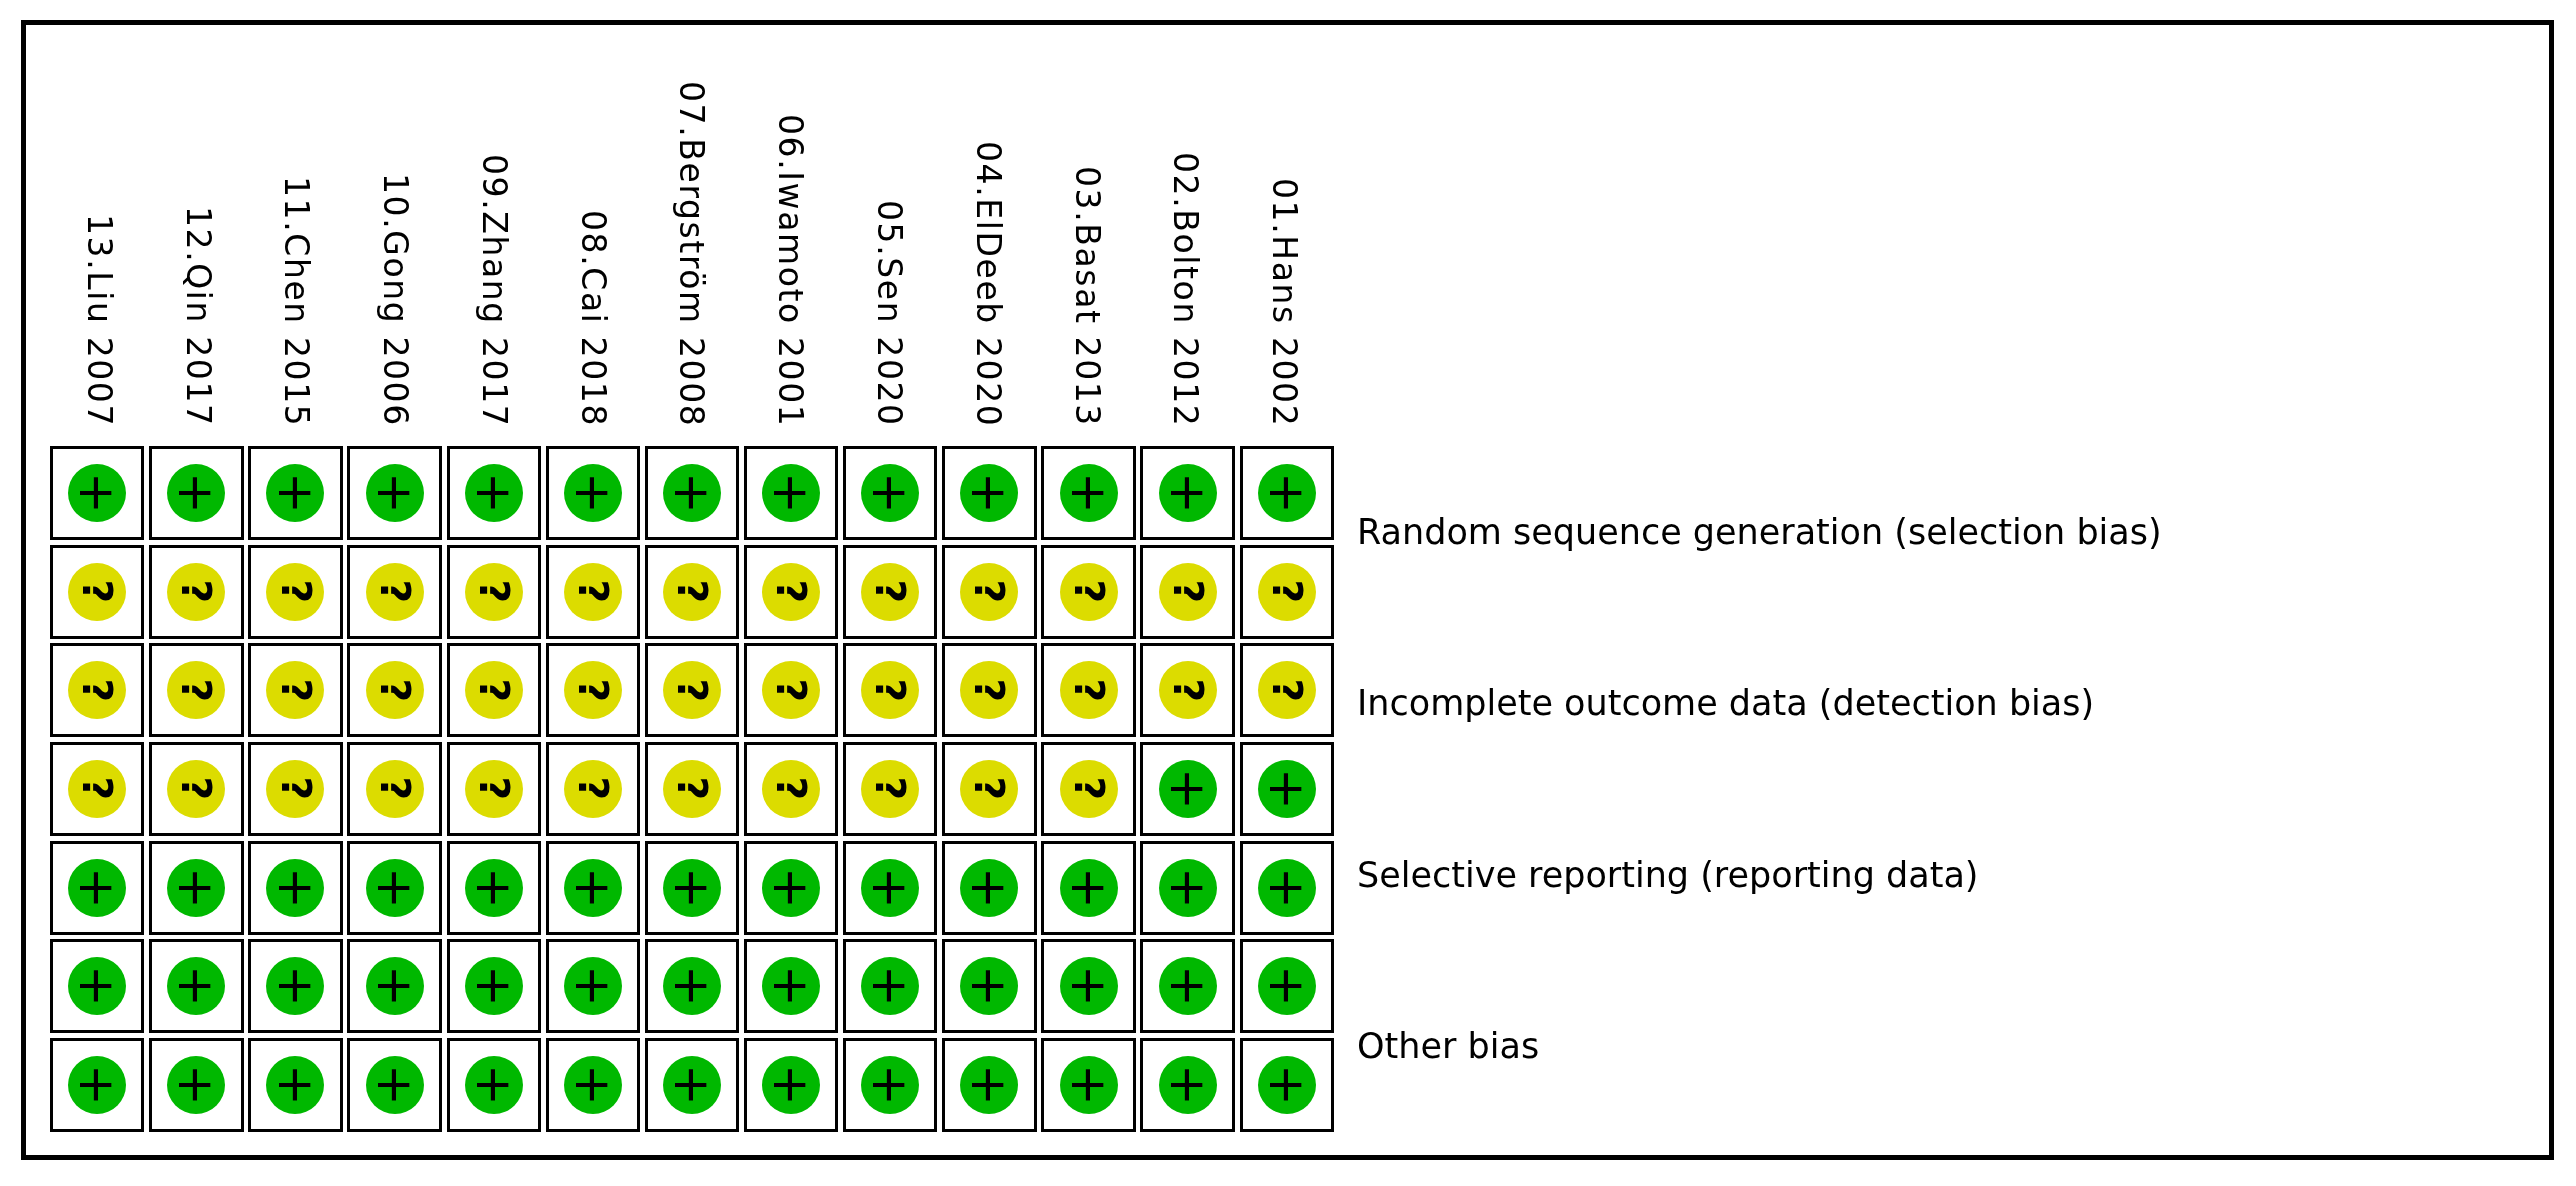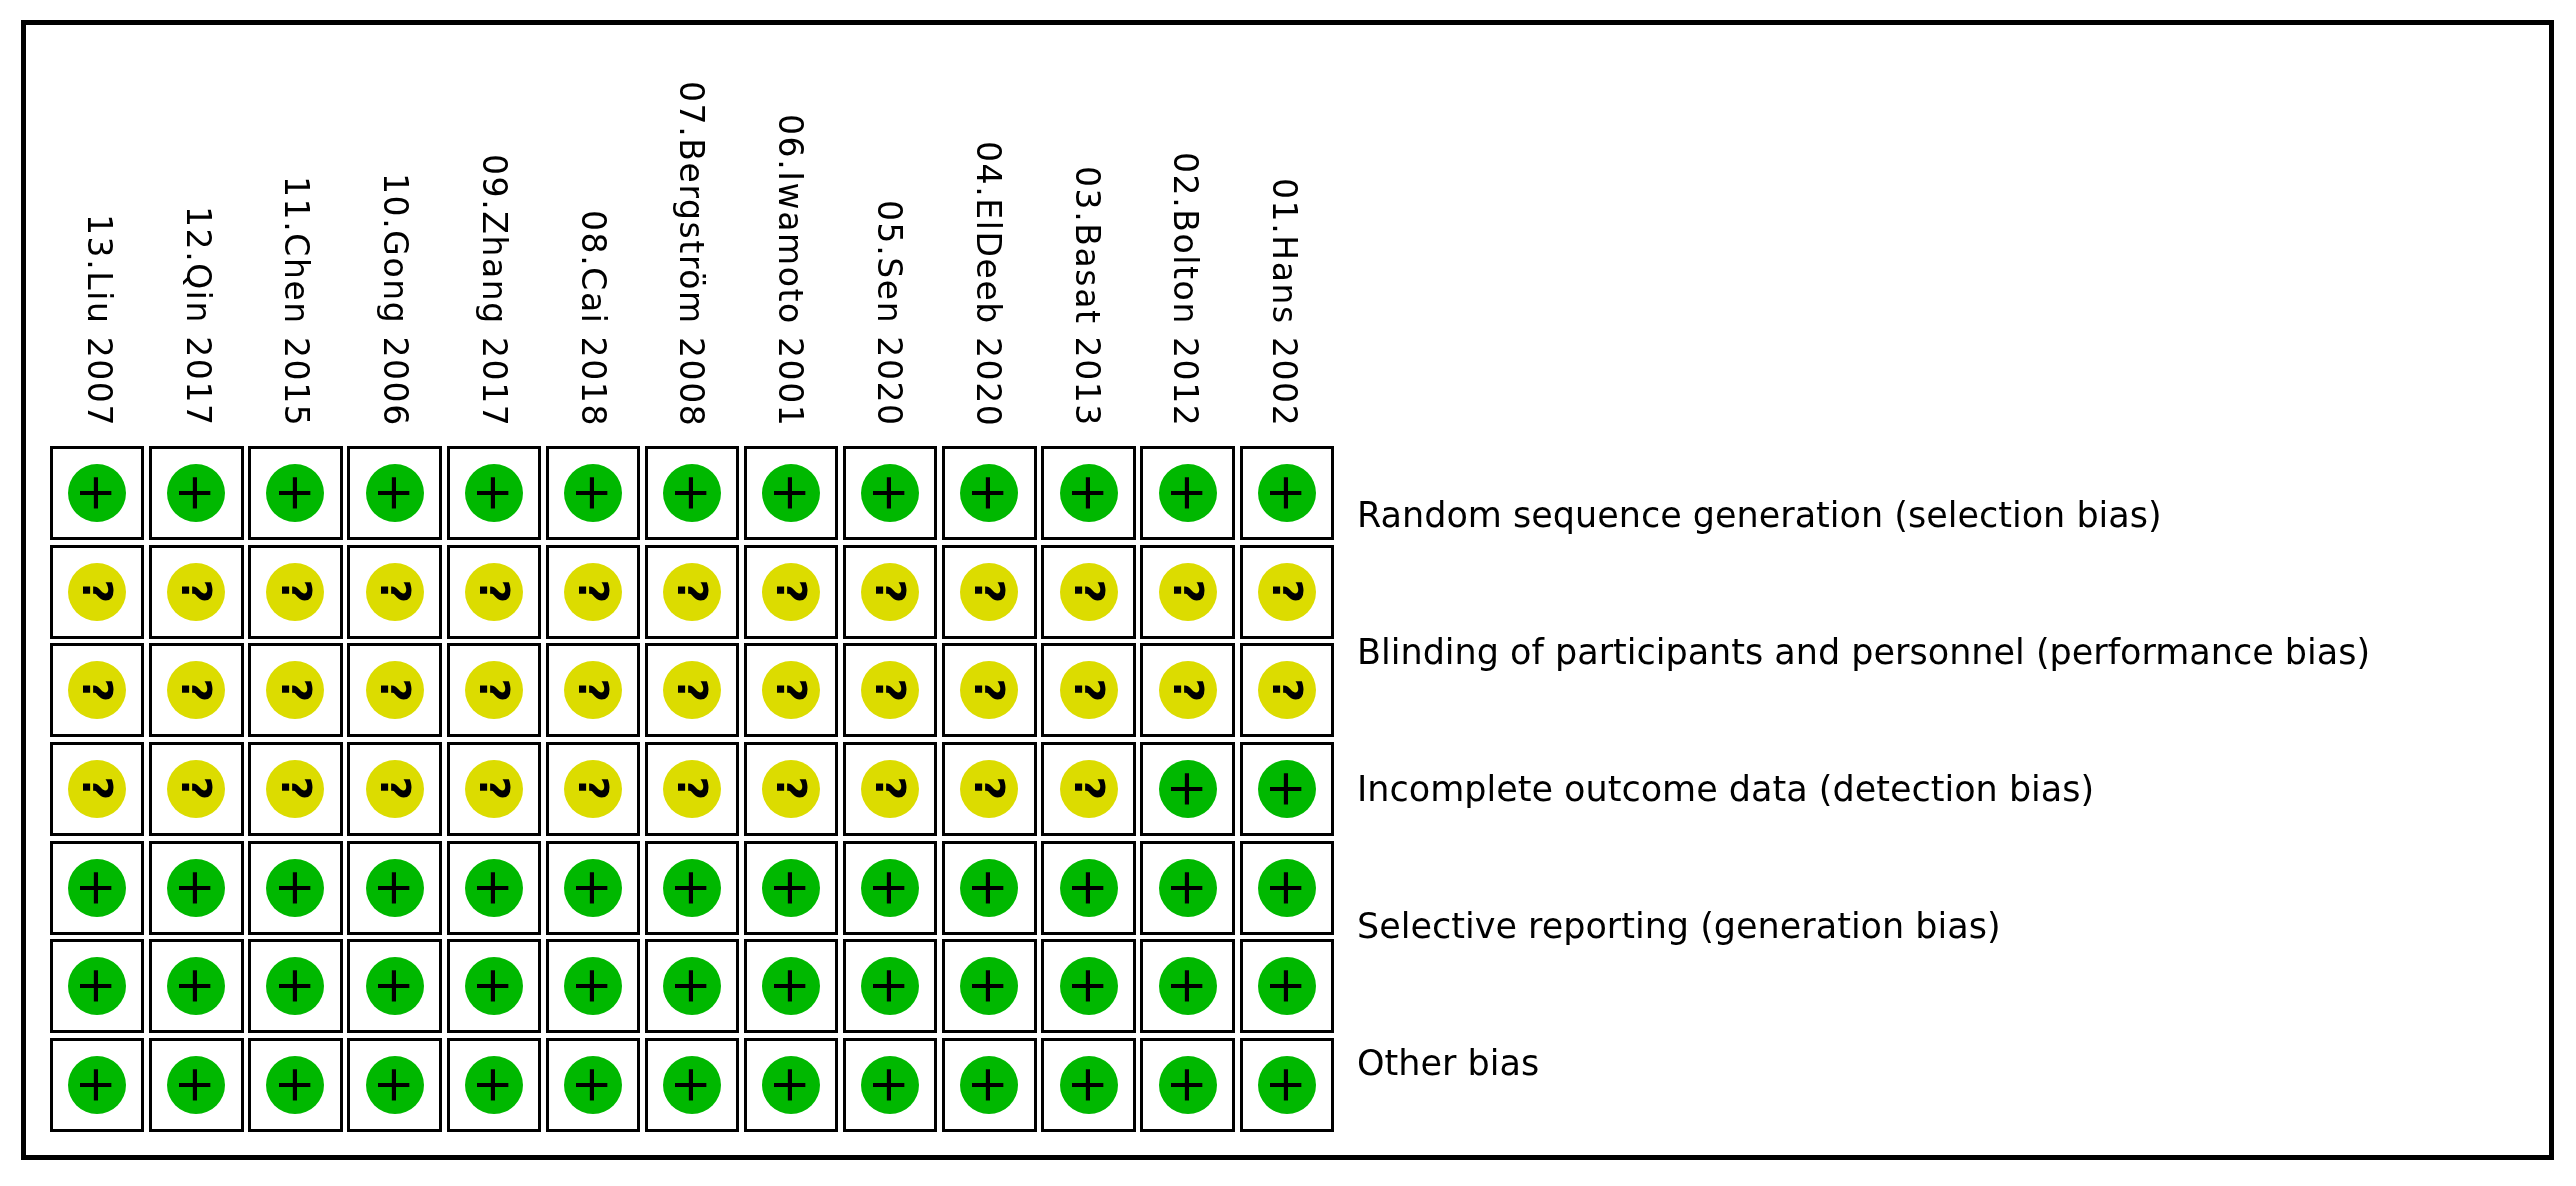--- a/index.html
+++ b/index.html
@@ -695,23 +695,22 @@
     <div class="circ" style="background: rgb(0, 184, 0);">
       <span class="sym sym-plus">+</span>
     </div>
   </div>
 </div>
 
   <div class="domain-labels">
   <div class="domain-label">Random sequence generation (selection bias)</div>
 
 
-  <div class="domain-label">Blinding of participants and personnel (performance bias)</div>
 
 
   <div class="domain-label">Incomplete outcome data (detection bias)</div>
 
-  <div class="domain-label">Selective reporting (generation bias)</div>
+  <div class="domain-label">Selective reporting (reporting data)</div>
 
   <div class="domain-label">Other bias</div>
 </div>
 </div>
 
 
 </body></html>

